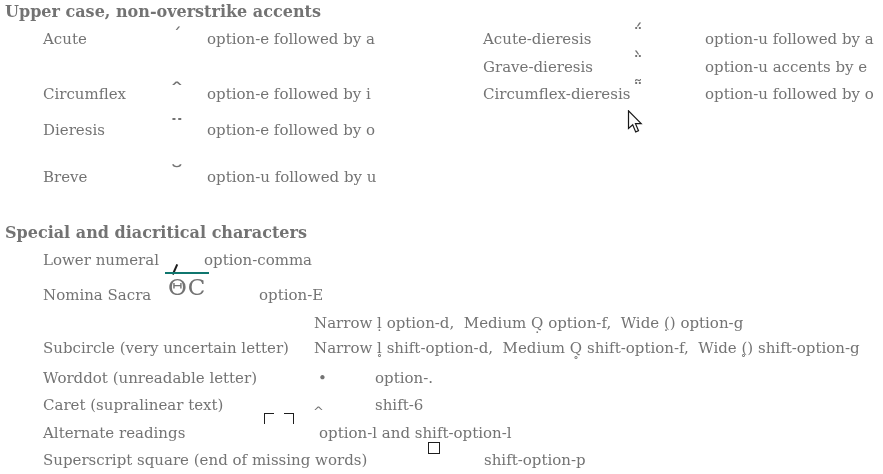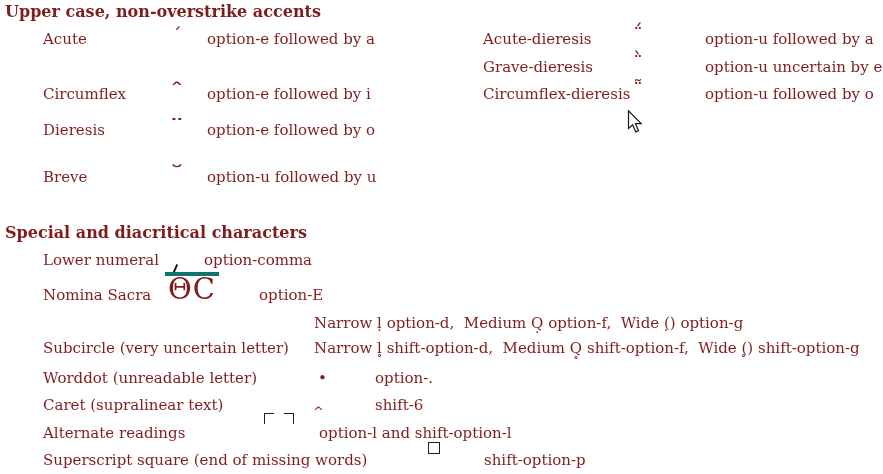--- a/index.html
+++ b/index.html
@@ -1,32 +1,32 @@
 <!DOCTYPE html>
 <html><head>
 <meta charset="utf-8">
 <style>
   html,body{margin:0;padding:0;background:#fff;}
   .page{position:relative;width:883px;height:474px;background:#ffffff;
-        font-family:"DejaVu Serif",serif;color:#7f1d1d;font-size:15px;overflow:hidden;}
+        font-family:"DejaVu Serif",serif;color:#737373;font-size:15px;overflow:hidden;}
   .hdr{position:absolute;left:5px;font-weight:700;font-size:16px;white-space:nowrap;}
   .row{position:absolute;left:0;top:0;width:883px;height:22px;line-height:20px;white-space:nowrap;margin-left:37px;}
   .lab{position:absolute;left:6px;top:0;}
   .lab2{position:absolute;left:446px;top:0;}
   .gcell{position:absolute;width:34px;top:-3px;text-align:center;
          font-family:"DejaVu Sans",sans-serif;font-size:19px;line-height:18px;}
   .gc-l{left:123px;} .gc-r{left:584px;}
   .wide{display:inline-block;transform:scaleX(1.6);transform-origin:50% 50%;}
   .keys{position:absolute;top:0;white-space:pre;}
   .it{}
   .kg{font-family:"DejaVu Serif",serif;}
   .lnum{position:absolute;left:137px;top:14px;width:2.2px;height:11px;background:#1e1e1e;
         transform:rotate(24deg);}
-  .nomina{position:absolute;left:128px;top:-13px;font-size:29px;line-height:27px;
-          border-top:4px solid #0f766e;padding:0 3px;letter-spacing:1px;}
+  .nomina{position:absolute;left:128px;top:-13px;font-size:23px;line-height:27px;
+          border-top:2px solid #0f766e;padding:0 3px;letter-spacing:1px;}
   .bull{position:absolute;left:281px;top:0;}
   .caretg{position:absolute;left:276px;top:7px;font-size:13px;font-family:"DejaVu Sans",sans-serif;}
   .hb{position:absolute;top:-10px;width:9px;height:10px;border-top:1.4px solid #1e1e1e;}
   .hb-l{left:227px;border-left:1.4px solid #1e1e1e;}
   .hb-r{left:247px;border-right:1.4px solid #1e1e1e;}
   .sqr{position:absolute;left:391px;top:-8px;width:10px;height:10px;border:1.6px solid #1e1e1e;}
   .cursor{position:absolute;left:627px;top:110px;}
 </style>
 </head>
 <body>
@@ -57,21 +57,21 @@
   </div>
 
   <div class="row" style="top:29px">
     <span class="lab2">Acute-dieresis</span>
     <span class="gcell gc-r"><span>΅</span></span>
     <span class="keys" style="left:668px"><span class="it">option</span><span>-u followed by a</span></span>
   </div>
   <div class="row" style="top:57px">
     <span class="lab2">Grave-dieresis</span>
     <span class="gcell gc-r"><span>῭</span></span>
-    <span class="keys" style="left:668px"><span class="it">option</span><span>-u uncertain by e</span></span>
+    <span class="keys" style="left:668px"><span class="it">option</span><span>-u accents by e</span></span>
   </div>
   <div class="row" style="top:84px">
     <span class="lab2">Circumflex-dieresis</span>
     <span class="gcell gc-r"><span>῁</span></span>
     <span class="keys" style="left:668px"><span class="it">option</span><span>-u followed by o</span></span>
   </div>
 
   <div class="hdr" style="top:223px">Special and diacritical characters</div>
 
   <div class="row" style="top:250px">

